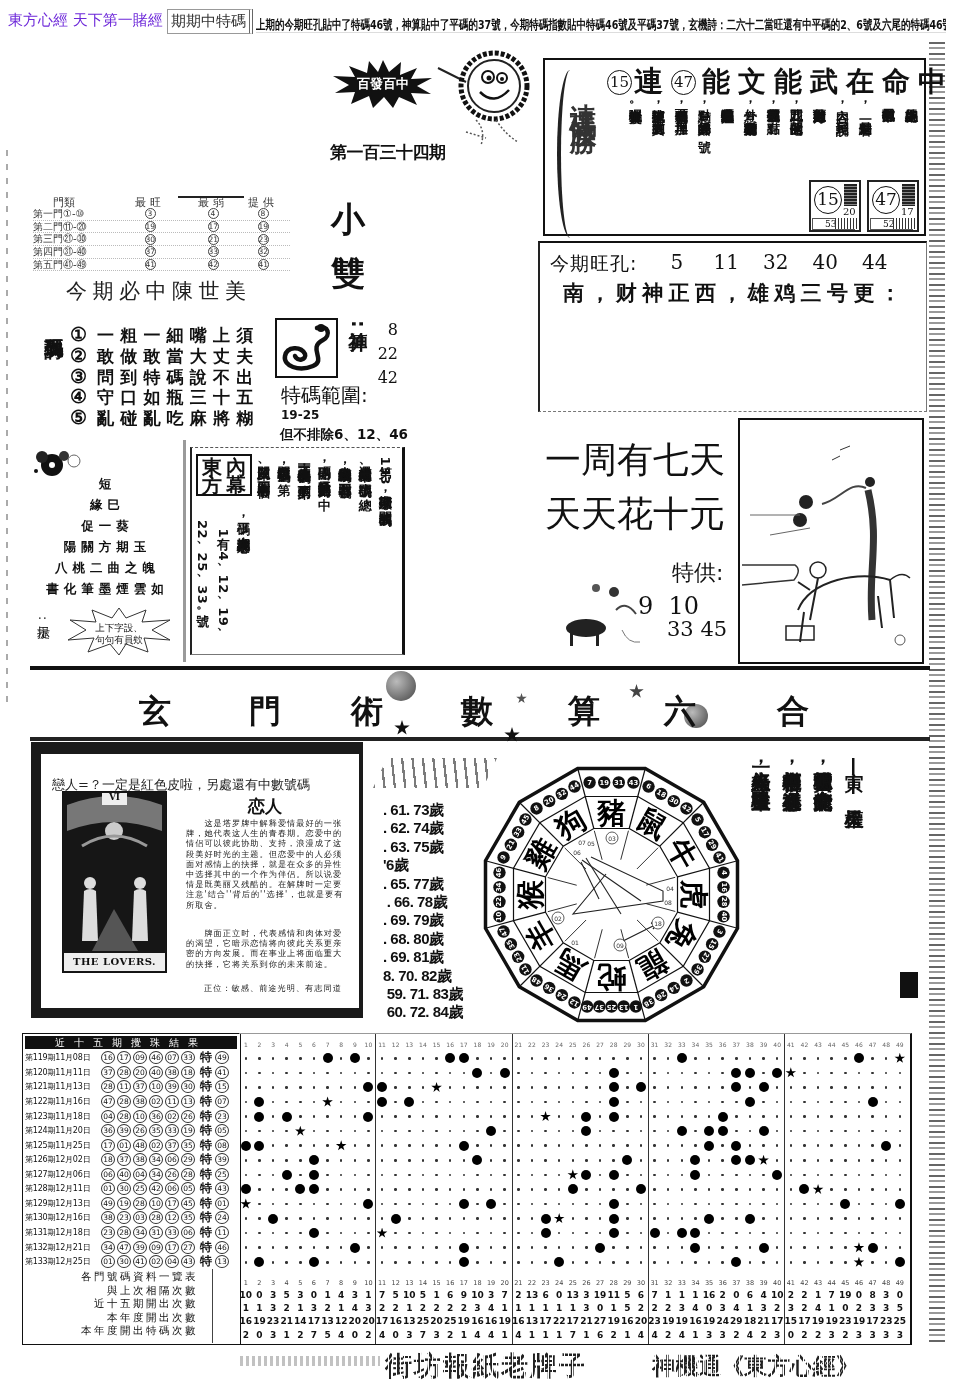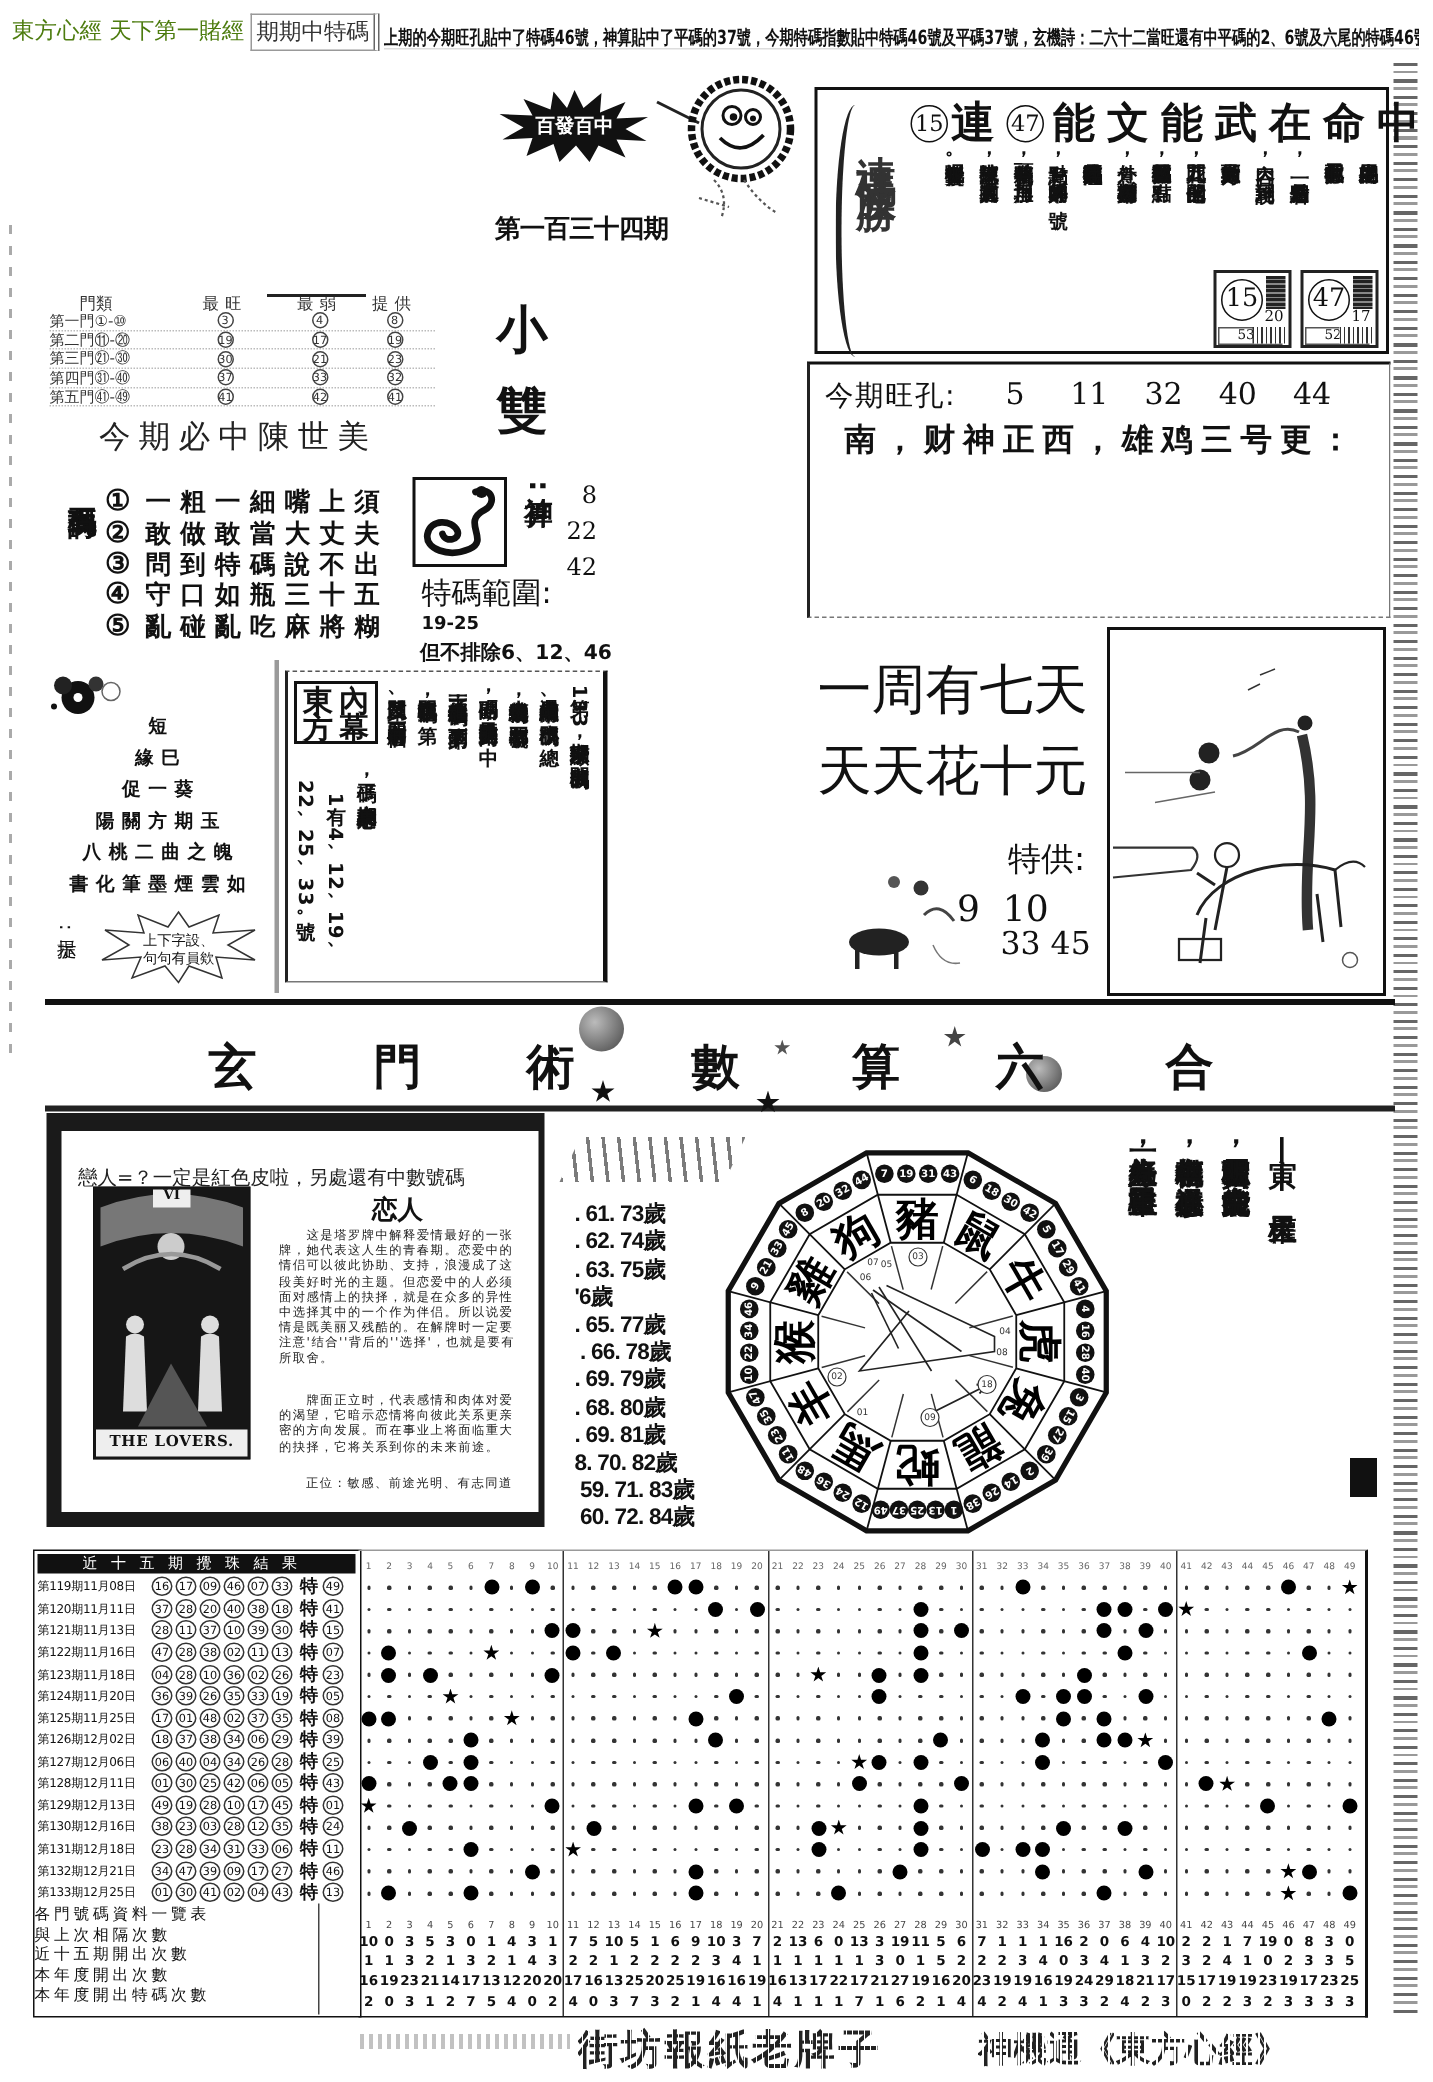--- a/index.html
+++ b/index.html
@@ -67,42 +67,42 @@
 
 
 .mg-cols{writing-mode:vertical-rl;white-space:nowrap;font-weight:bold}
 .mg-cols .vcol{font-size:19px;line-height:31px;width:31px}
 
 
 .rs-row{display:flex;align-items:center;height:14.57px;white-space:nowrap}
 .rs-lab{width:78px;font-size:8px;padding-left:2px;letter-spacing:-.2px}
 .rs-n{width:14px;height:13px;font-size:7.5px;line-height:11.5px;margin-right:2px;border-color:#333}
 .rs-te{width:18px;text-align:center;font-size:12px;font-weight:bold}
-.st-lab{height:13.6px;line-height:13.6px;text-align:left;font-size:10.5px;letter-spacing:2.5px;white-space:nowrap}
+.st-lab{height:13.6px;line-height:13.6px;text-align:right;font-size:10.5px;letter-spacing:2.5px;white-space:nowrap}
 
 
 .grid49{display:grid;grid-template-columns:repeat(49,13.63px);position:absolute;left:0}
 .grid49 span{text-align:center;white-space:nowrap}
 .hdrnums span{font-size:6px;color:#666;line-height:10px}
 .numrow span{font-size:6.5px;color:#444;line-height:12px}
 .strow span{font-size:9px;font-weight:bold;line-height:13.2px}
 .dot-row{position:absolute;left:0;display:flex}
 .cell{display:flex;align-items:center;justify-content:center;width:13.63px;height:14.57px}
 .cell::after{content:"";width:2.5px;height:2.5px;border-radius:50%;background:#333}
 .cell.big::after{width:10px;height:10px;background:#000}
 .cell.star::after{width:11px;height:11px;border-radius:0;background:#000;clip-path:polygon(50% 0,61% 35%,98% 35%,68% 57%,79% 91%,50% 70%,21% 91%,32% 57%,2% 35%,39% 35%)}
 .sep{position:absolute;top:0;width:1.2px;height:100%;background:#333}
 </style>
 </head>
 <body>
 
 <div class="a" style="left:6px;top:150px;width:2px;height:560px;background:repeating-linear-gradient(180deg,#aaa 0 6px,transparent 6px 14px)"></div>
 <div class="a" style="left:929px;top:42px;width:16px;height:1300px;opacity:.75;background:repeating-linear-gradient(180deg,#333 0 2px,#fff 2px 5px,#777 5px 7px,#fff 7px 11px)"></div>
 
-<div class="a nw" style="left:8px;top:11px;font-size:15px;color:#4d7c0f">東方心經  天下第一賭經</div>
+<div class="a nw" style="left:8px;top:11px;font-size:15px;color:#6d28d9">東方心經  天下第一賭經</div>
 <div class="a nw" style="left:167px;top:9px;width:86px;height:25px;border:1px solid #999;border-right:4px double #666;font-size:15px;line-height:23px;text-align:center;color:#333">期期中特碼</div>
 <div class="a" style="left:256px;top:14px;width:690px;height:19px;overflow:hidden;border-bottom:1px solid #ddd">
   <span id="news">上期的今期旺孔貼中了特碼46號，神算貼中了平碼的37號，今期特碼指數貼中特碼46號及平碼37號，玄機詩：二六十二當旺還有中平碼的2、6號及六尾的特碼46號，</span>
 </div>
 
 <div class="a" style="left:333px;top:60px;width:100px;height:48px">
   <svg width="100" height="48" viewBox="0 0 100 48">
     <polygon points="50,0 56,12 68,2 67,15 84,8 78,19 99,18 84,26 98,34 78,33 84,45 66,37 60,48 51,37 40,48 36,36 18,44 22,32 2,33 16,25 0,16 22,17 16,6 34,13 36,1 45,12" fill="#111"></polygon>
   </svg>
   <div class="a b nw" style="left:0;top:15px;width:100px;text-align:center;color:#fff;font-size:13px">百發百中</div>

